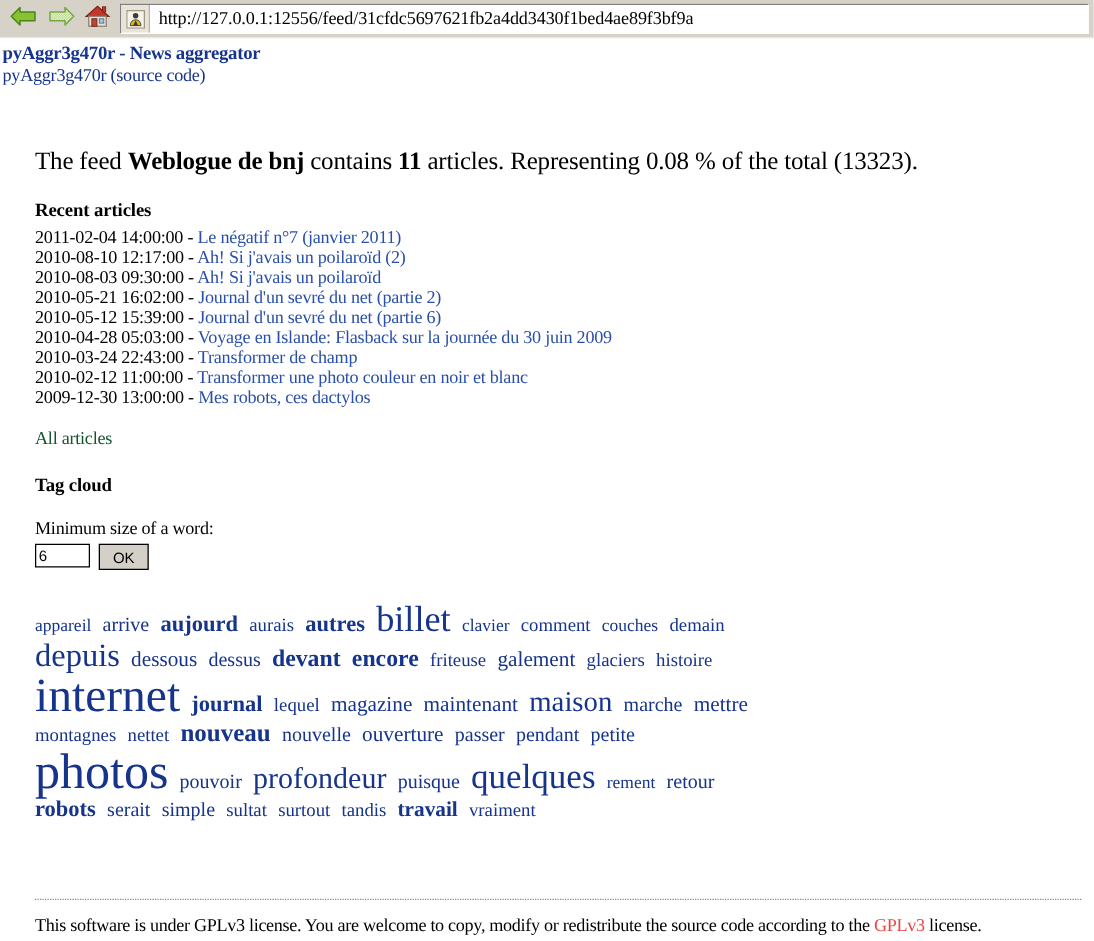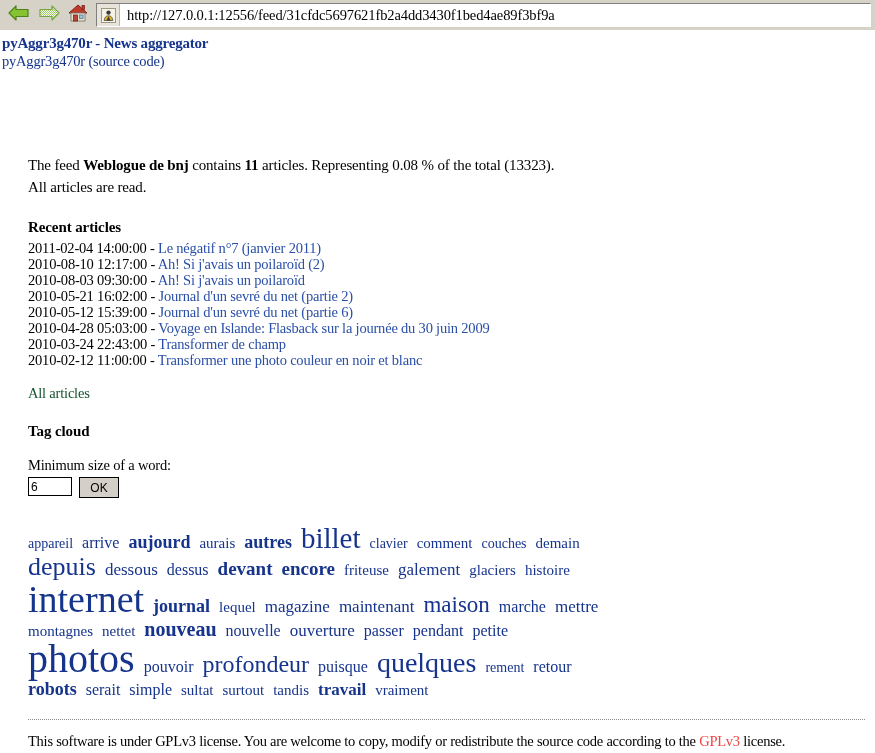--- a/index.html
+++ b/index.html
@@ -96,24 +96,23 @@
     color: #16348c;
     text-decoration: none;
   }
 
   .content {
     margin-left: 28px;
     margin-right: 20px;
     padding-top: 48px;
   }
   .summary {
-    font-size: 15px;
+    font-size: 20px;
     line-height: 22px;
     letter-spacing: -0.15px;
-    margin-top: 36px;
   }
   .summary b { font-weight: bold; }
   .allread {
     font-size: 15px;
     line-height: 22px;
     letter-spacing: -0.15px;
   }
 
   h2.section {
     font-size: 15px;
@@ -277,32 +276,32 @@
 </div>
 
 <div class="page">
 
   <div class="site-title">pyAggr3g470r - News aggregator</div>
   <div class="site-sub"><a href="#">pyAggr3g470r</a> <a href="#">(source code)</a></div>
 
   <div class="content">
 
     <div class="summary"><span>The feed </span><b>Weblogue de bnj</b><span> contains </span><b>11</b><span> articles. Representing 0.08 % of the total (13323).</span></div>
-    <div class="allread">All articles are read.</div>
 
     <h2 class="section">Recent articles</h2>
     <ul class="articles" id="articles-list">
         <li><span class="art-date">2011-02-04 14:00:00</span><span class="art-sep"> - </span><a class="art-link" href="#">Le négatif n°7 (janvier 2011)</a></li>
         <li><span class="art-date">2010-08-10 12:17:00</span><span class="art-sep"> - </span><a class="art-link" href="#">Ah! Si j'avais un poilaroïd (2)</a></li>
         <li><span class="art-date">2010-08-03 09:30:00</span><span class="art-sep"> - </span><a class="art-link" href="#">Ah! Si j'avais un poilaroïd</a></li>
         <li><span class="art-date">2010-05-21 16:02:00</span><span class="art-sep"> - </span><a class="art-link" href="#">Journal d'un sevré du net (partie 2)</a></li>
         <li><span class="art-date">2010-05-12 15:39:00</span><span class="art-sep"> - </span><a class="art-link" href="#">Journal d'un sevré du net (partie 6)</a></li>
         <li><span class="art-date">2010-04-28 05:03:00</span><span class="art-sep"> - </span><a class="art-link" href="#">Voyage en Islande: Flasback sur la journée du 30 juin 2009</a></li>
         <li><span class="art-date">2010-03-24 22:43:00</span><span class="art-sep"> - </span><a class="art-link" href="#">Transformer de champ</a></li>
         <li><span class="art-date">2010-02-12 11:00:00</span><span class="art-sep"> - </span><a class="art-link" href="#">Transformer une photo couleur en noir et blanc</a></li>
+        <li><span class="art-date">2009-12-30 13:00:00</span><span class="art-sep"> - </span><a class="art-link" href="#">Mes robots, ces dactylos</a></li>
       </ul>
 
     <a class="all-articles" href="#">All articles</a>
 
     <h2 class="section">Tag cloud</h2>
 
     <div class="minlabel">Minimum size of a word:</div>
 
     <form class="tagform">
       <input class="size-input" type="text" value="6" style="">

